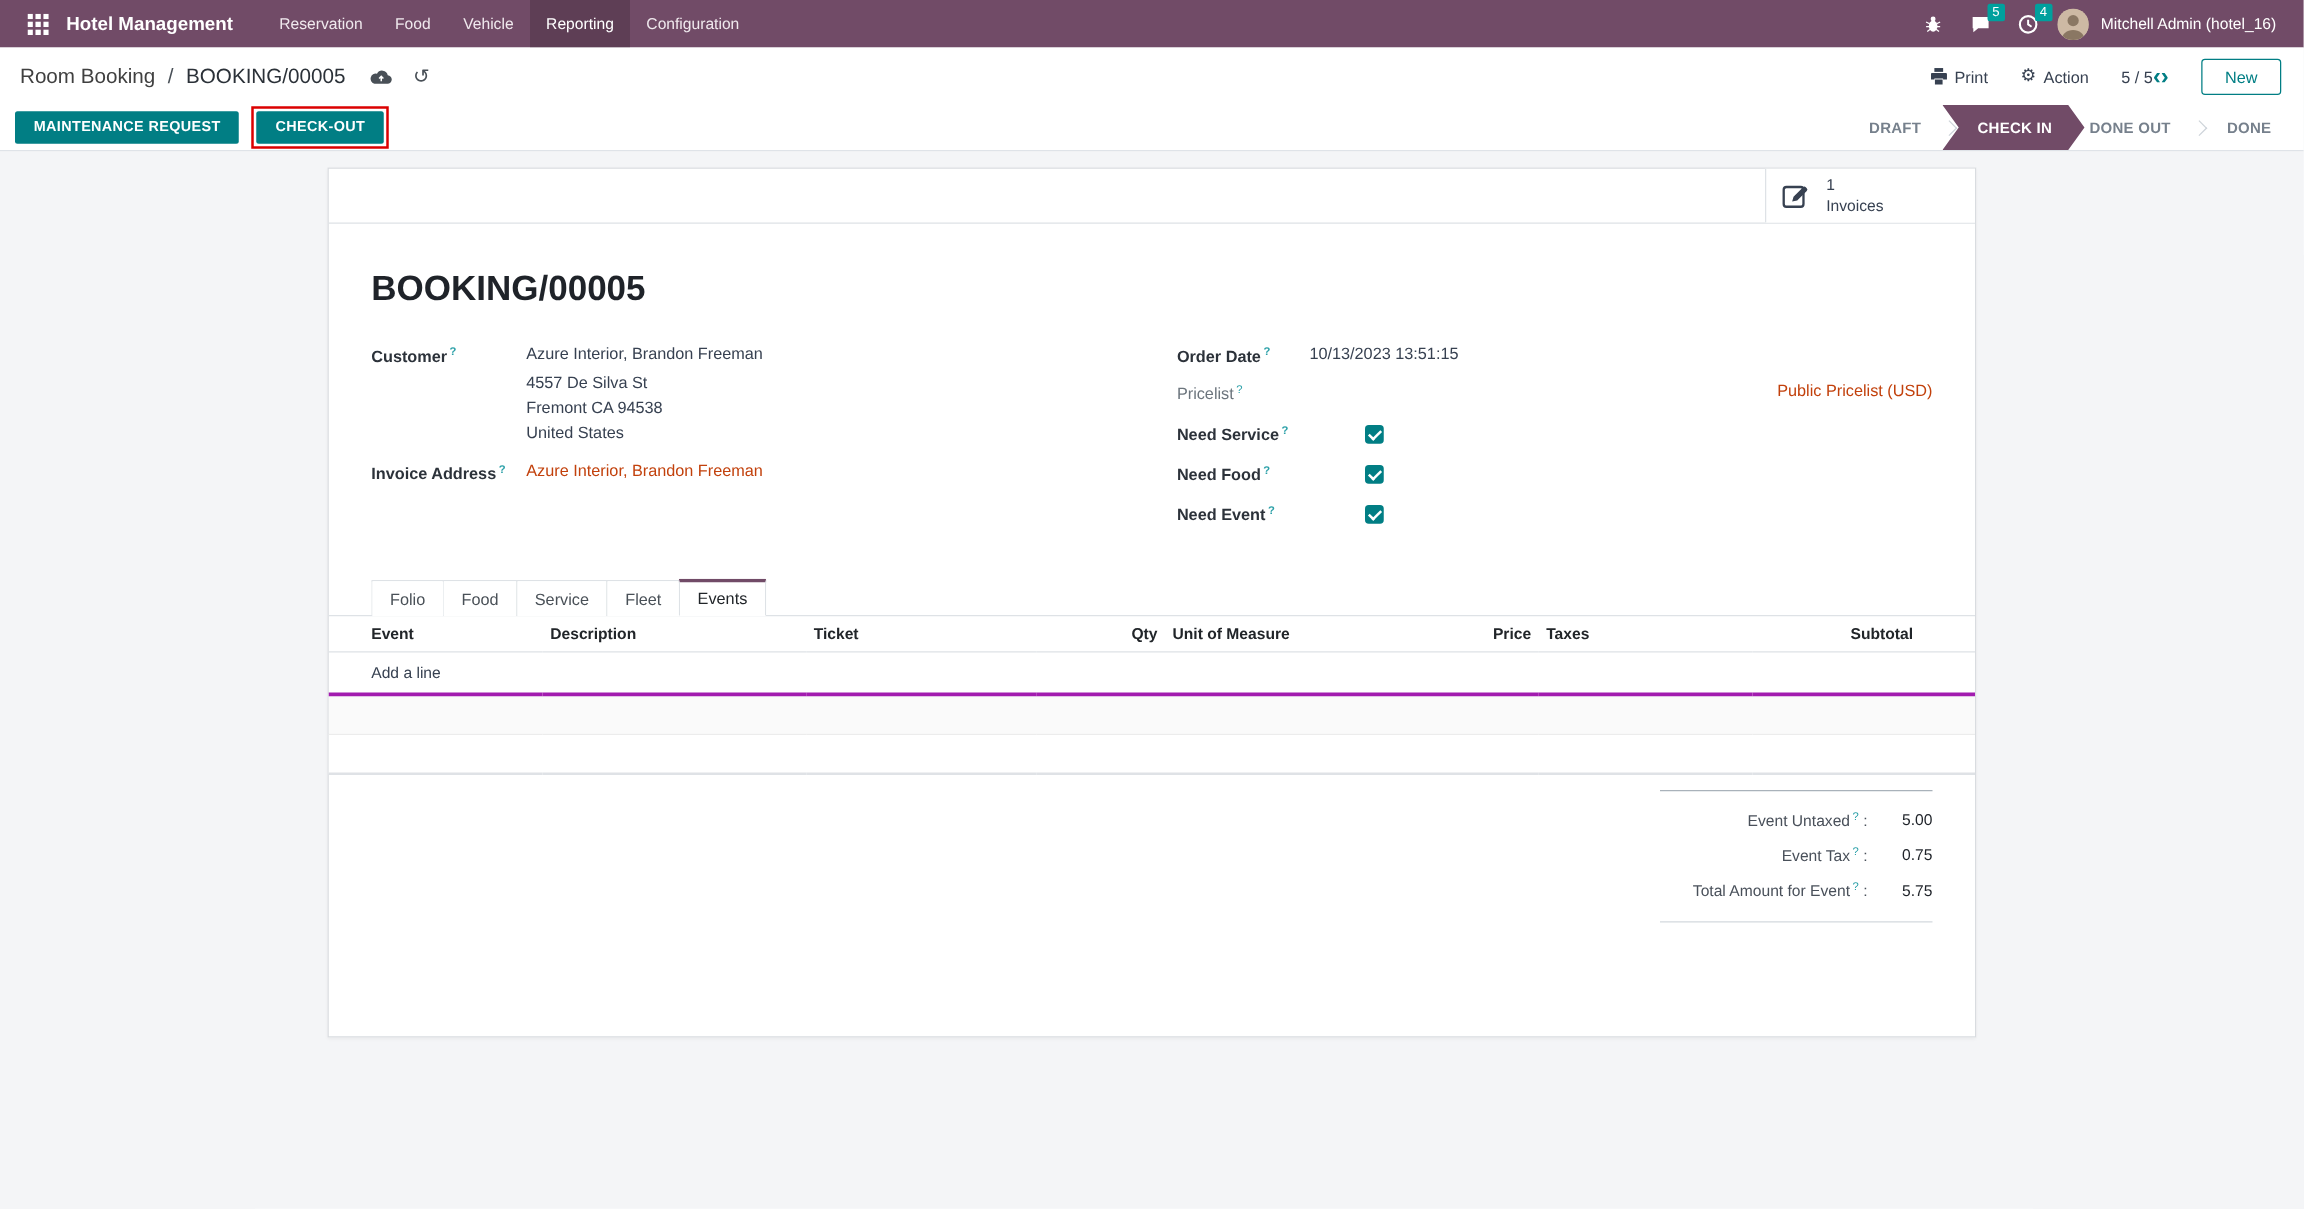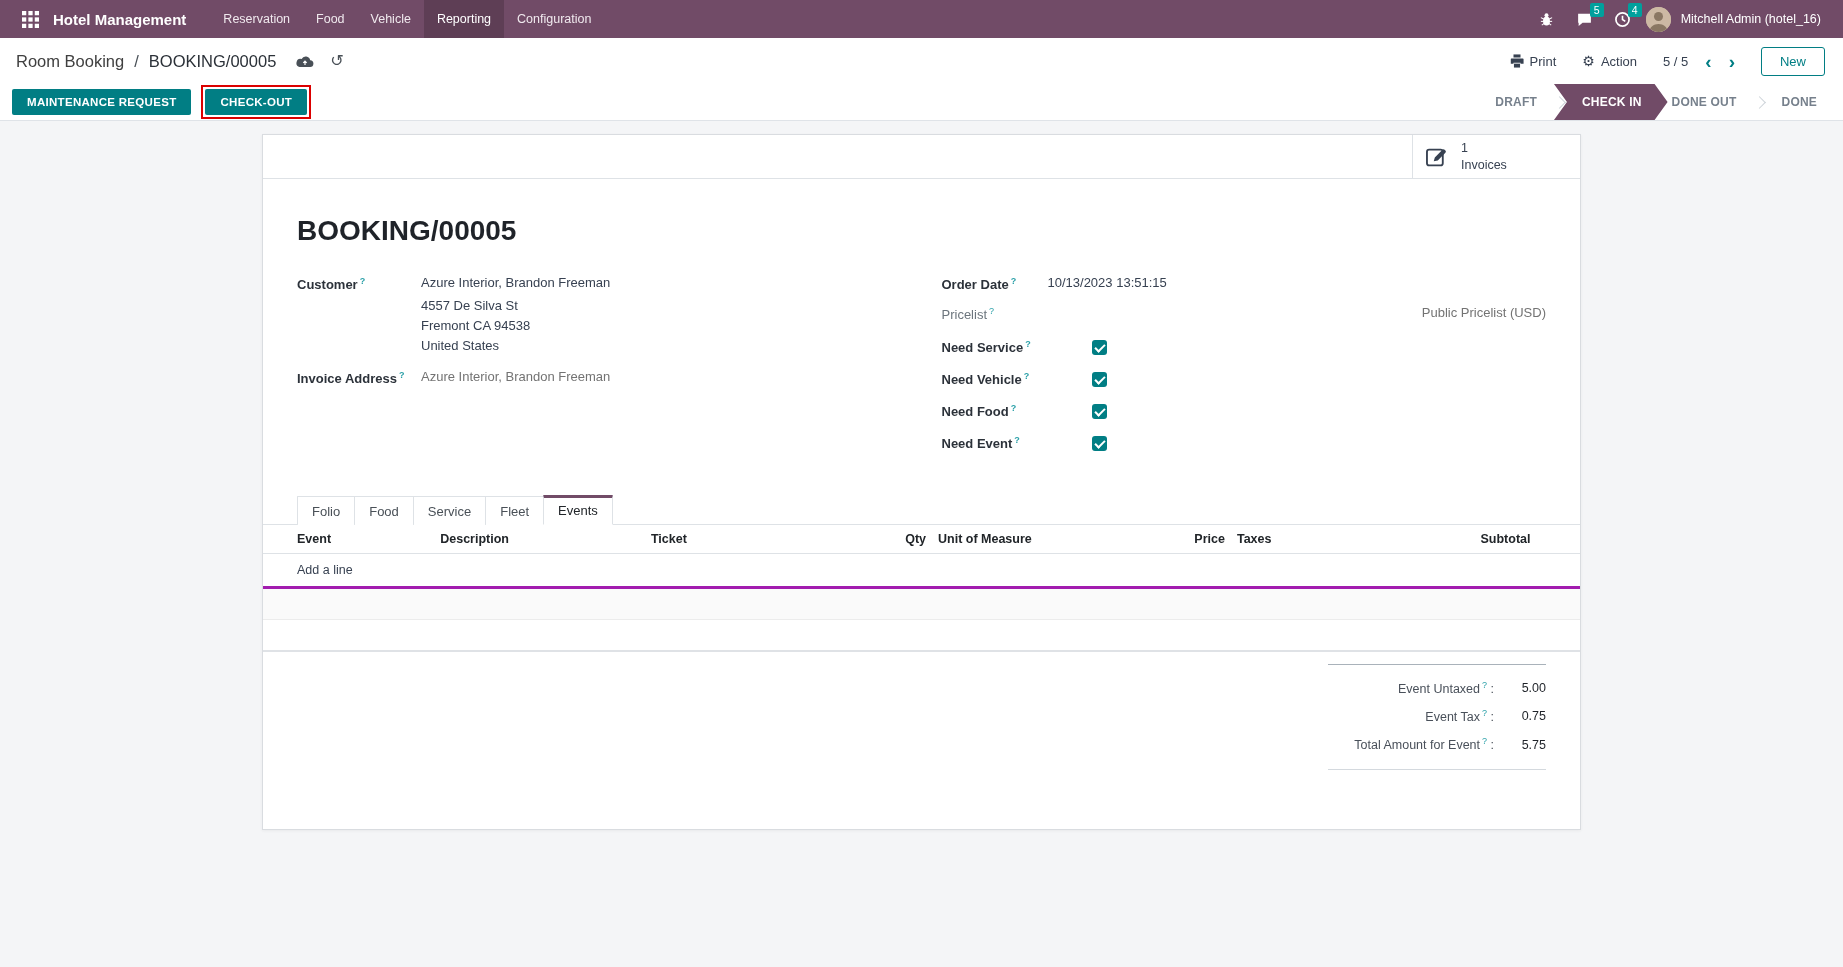--- a/index.html
+++ b/index.html
@@ -27,21 +27,21 @@
   .control-bar { height:46px; background:#fff; display:flex; align-items:center; justify-content:space-between; padding:0 18px 0 16px; }
   .breadcrumb { display:flex; align-items:center; gap:10px; font-size:16.5px; }
   .bc-parent { color:#404040; cursor:pointer; }
   .bc-sep { color:#495057; }
   .bc-current { color:#2b3138; }
   .save-indicator { display:flex; align-items:center; gap:16px; margin-left:10px; }
   .undo-glyph { font-size:16px; color:#495057; cursor:pointer; line-height:1; }
   .cp-right { display:flex; align-items:center; gap:26px; }
   .cp-btn { display:flex; align-items:center; gap:6px; font-size:13px; color:#374151; cursor:pointer; }
   .gear-glyph { font-size:14px; line-height:1; color:#374151; }
-  .pager { display:flex; align-items:center; gap:17px; font-size:13px; color:#374151; }
+  .pager { display:flex; align-items:center; gap:0; font-size:13px; color:#374151; }
   .pager-arrow { color:#017E84; font-size:19px; font-weight:bold; line-height:1; cursor:pointer; }
   .new-btn { border:1px solid #017E84; color:#017E84; background:#fff; font-size:13px; padding:6px 18px; border-radius:3px; cursor:pointer; font-family:inherit; }
 
   
   .status-row { height:37px; background:#fff; border-bottom:1px solid #dfe3e8; display:flex; align-items:center; justify-content:space-between; padding:0 10px 0 12px; }
   .action-btns { display:flex; align-items:center; gap:10px; }
   .btn-teal { background:#017E84; color:#fff; border:none; font-family:inherit; font-size:11.5px; font-weight:bold; letter-spacing:.3px; padding:7px 15px; border-radius:2px; cursor:pointer; white-space:nowrap; }
   .highlight-box { display:inline-flex; border:2px solid #DB0000; padding:2px; }
   .steps { display:flex; align-items:center; height:36px; }
   .step { display:flex; align-items:center; padding:0 16px; height:36px; font-size:12px; font-weight:bold; color:#76808c; letter-spacing:.2px; }
@@ -58,21 +58,21 @@
   .sheet { padding:24px 34px 0; }
   .form-title { font-size:28px; font-weight:bold; color:#1f2329; margin:12px 0 28px; }
   .field-grid { display:grid; grid-template-columns:1fr 1fr; column-gap:40px; }
   .frow { display:flex; margin-bottom:10px; }
   .flabel { width:124px; flex:0 0 auto; font-weight:bold; color:#2c323a; padding-top:1px; }
   .flabel.muted { font-weight:normal; color:#6c757d; }
   .frow-r .flabel { width:106px; }
   .fvalue { color:#374151; }
   .fvalue .addr-line { margin-top:5px; }
   .addr-name { margin-bottom:8px; }
-  .link { color:#737373; cursor:pointer; }
+  .link { color:#c2410c; cursor:pointer; }
   .help { color:#2ba0a8; font-size:9px; vertical-align:super; margin-left:2px; }
   .frow-check { align-items:center; height:23px; margin-bottom:9px;gap:44px; }
   .cb { width:15px; height:15px; background:#017E84; border-radius:3px; position:relative; display:inline-block; cursor:pointer; }
   .cb::after { content:""; position:absolute; left:5px; top:2px; width:4px; height:8px; border:solid #fff; border-width:0 2px 2px 0; transform:rotate(45deg); }
 
   
   .tabs-row { display:flex; align-items:flex-end; border-bottom:1px solid #dee2e6; padding:0 34px; margin-top:30px; }
   .tab { padding:7px 14px 6px; font-size:13px; color:#495057; background:#fff; border:1px solid #dee2e6; border-bottom:none; cursor:pointer; position:relative; top:1px; margin-right:-1px; border-radius:1px; }
   .tab.active { border-top:3px solid #714B67; padding-top:5px; color:#212529; background:#fff; border-bottom:1px solid #fff; z-index:2; }
 
@@ -256,24 +256,20 @@
           <div class="frow" style="margin-bottom:13px;">
             <div class="flabel"><span>Order Date</span><sup class="help">?</sup></div>
             <div class="fvalue">10/13/2023 13:51:15</div>
           </div>
           <div class="frow" style="margin-bottom:13px;justify-content:space-between;">
             <div class="flabel muted"><span>Pricelist</span><sup class="help">?</sup></div>
             <div class="fvalue link">Public Pricelist (USD)</div>
           </div>
           <div class="frow frow-check">
             <div class="flabel"><span>Need Service</span><sup class="help">?</sup></div>
-            <span class="cb"></span>
-          </div>
-          <div class="frow frow-check">
-            <div class="flabel"><span>Need Vehicle</span><sup class="help">?</sup></div>
             <span class="cb"></span>
           </div>
           <div class="frow frow-check">
             <div class="flabel"><span>Need Food</span><sup class="help">?</sup></div>
             <span class="cb"></span>
           </div>
           <div class="frow frow-check">
             <div class="flabel"><span>Need Event</span><sup class="help">?</sup></div>
             <span class="cb"></span>
           </div>

